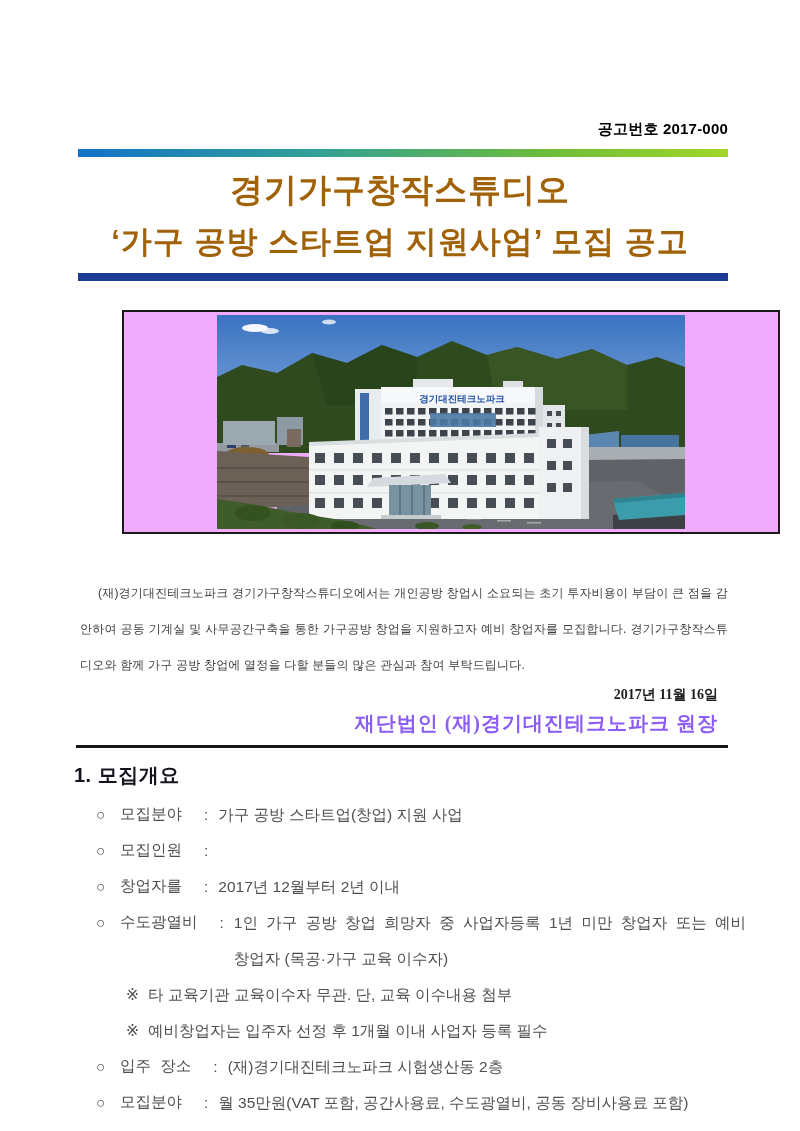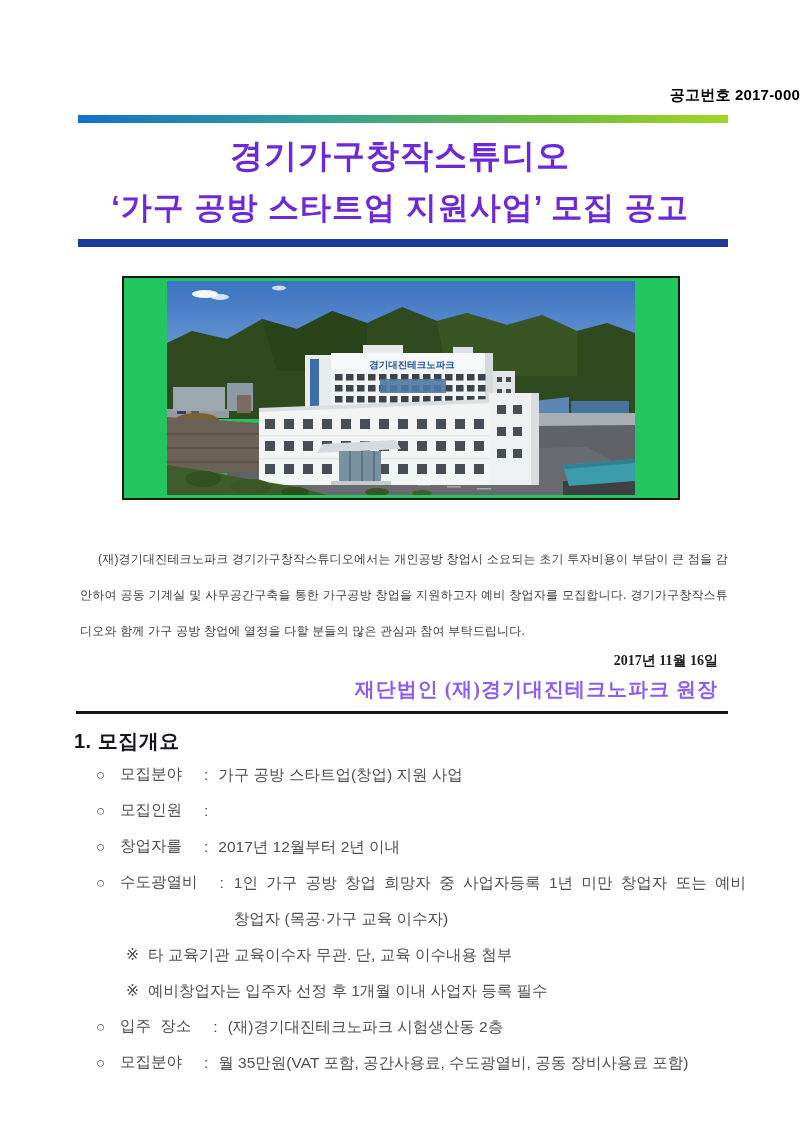--- a/index.html
+++ b/index.html
@@ -4,39 +4,39 @@
 <style>
   * { margin:0; padding:0; box-sizing:border-box; }
   html,body { background:#ffffff; }
   .page {
     position:relative; width:800px; height:1131px; margin:0 auto;
     background:#ffffff; overflow:hidden;
     font-family:"Liberation Sans","DejaVu Sans",sans-serif;
     color:#222;
   }
   .notice-no {
-    padding-top:86px; 
+    padding-top:120px; margin-right:72px;
     text-align:right; font-size:15px; font-weight:700; color:#000;
     letter-spacing:0.2px;
   }
   .bar { height:8px; margin-left:78px; margin-right:72px; }
   .bar-gradient {
     margin-top:10px;
     background:linear-gradient(90deg,#1471c8 0%,#2f9f9a 35%,#6cbc3a 72%,#a2d629 100%);
   }
   .bar-navy { background:#1e3c96; margin-top:8px; }
   .title-1, .title-2 {
-    text-align:center; font-weight:700; color:#6d28d9;
+    text-align:center; font-weight:700; color:#a16207;
     letter-spacing:1px;
   }
   .title-1 { margin-top:10px; font-size:33px; line-height:46px; }
   .title-2 { margin-top:6px;  font-size:31px; line-height:46px; }
   .photo-box {
-    margin:29px 0 0 122px; width:558px; height:224px;
-    border:2px solid #1a1a1a; background:#22c55e;
+    margin:29px 0 0 122px; width:658px; height:224px;
+    border:2px solid #1a1a1a; background:#f0abfc;
     display:flex; align-items:center; justify-content:center;
   }
   .photo-box svg { display:block; }
   .intro {
     margin:41px 72px 0 80px;
     font-size:12px; line-height:36px; color:#3d3d3d;
     text-align:justify; word-break:break-all; text-indent:18px;
     letter-spacing:0.2px;
   }
   .date-line {
@@ -45,21 +45,21 @@
     font-size:14px; line-height:24px; color:#1d1d1d; font-weight:600;
   }
   .signature-line {
     margin:2px 82px 0 0; text-align:right;
     font-family:"Liberation Serif","DejaVu Serif",serif;
     font-size:20px; line-height:28px; color:#8b5cf6; font-weight:700;
     letter-spacing:1px;
   }
   .divider { margin:8px 72px 0 76px; border-top:3px solid #161616; }
   .section-heading {
-    margin:14px 0 2px 74px;
+    margin:14px 0 8px 74px;
     font-size:20px; font-weight:700; color:#14141f; letter-spacing:0.5px;
   }
   .list { margin:0 54px 0 96px; font-size:15.5px; line-height:36px; color:#4f4f4f; }
   .row { display:flex; align-items:flex-start; }
   .row .bullet { flex:0 0 24px; }
   .row .label { flex:0 0 auto; margin-right:22px;font-family:Liberation Mono, monospace; }
   .row .colon { flex:0 0 auto; margin-right:10px; }
   .row .value { flex:1 1 auto; text-align:justify; word-break:keep-all; }
   .row .value.nowrap { white-space:nowrap; }
   .row-note { padding-left:30px; }

